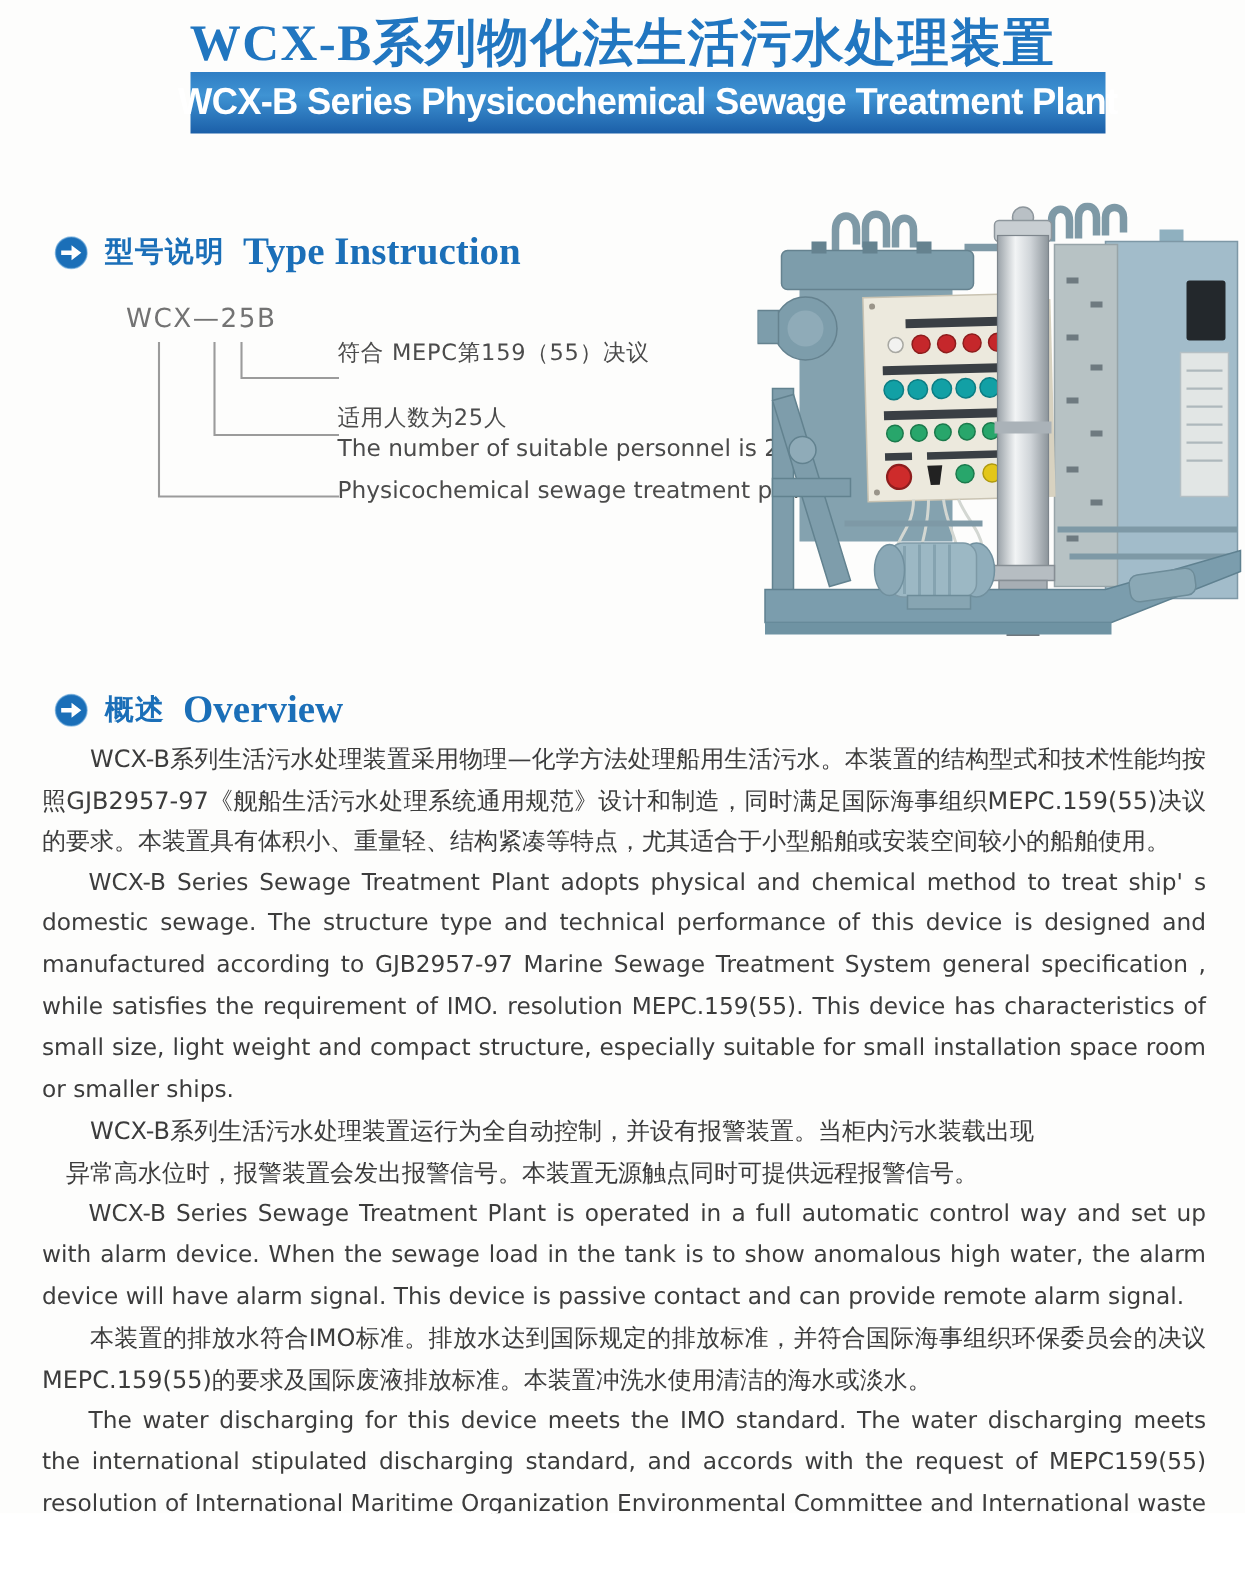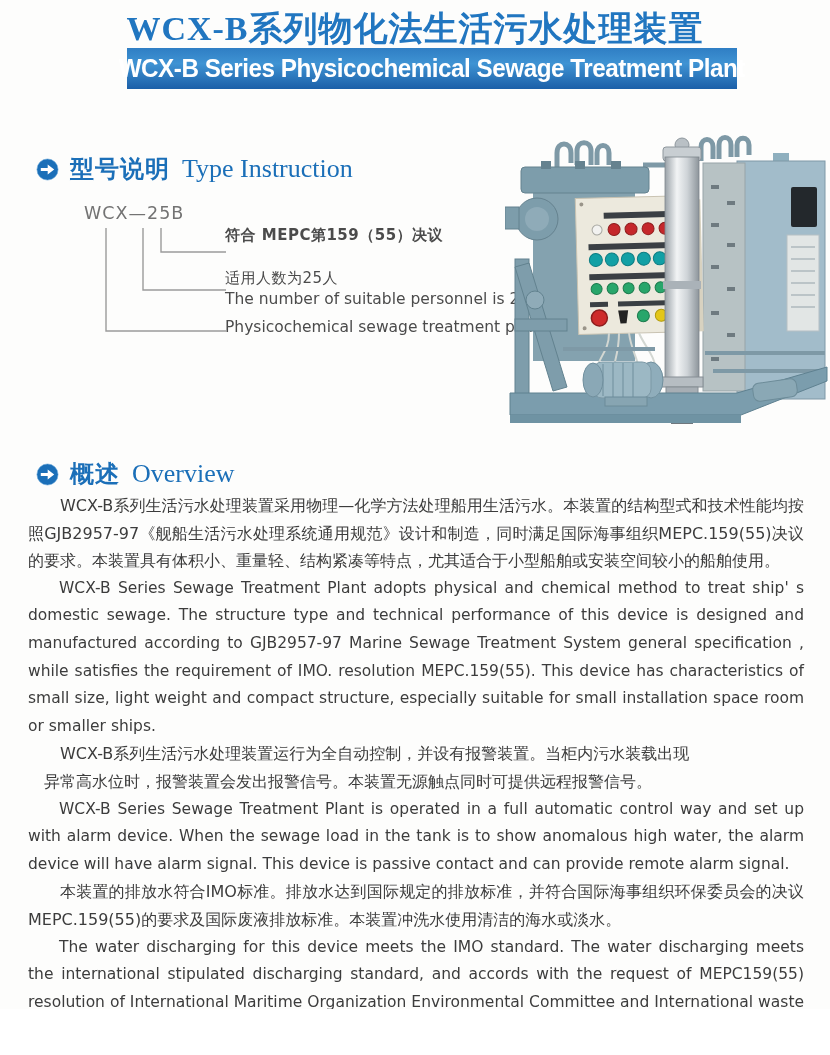--- a/index.html
+++ b/index.html
@@ -14,32 +14,32 @@
           background:linear-gradient(180deg,#2f7ec4 0%,#3f93d3 38%,#1b5fa8 100%);
           display:flex;align-items:center;justify-content:center;}
   .banner span{font-family:"Liberation Sans","DejaVu Sans",sans-serif;font-weight:bold;
           font-size:25px;color:#ffffff;letter-spacing:-0.5px;transform:scaleX(0.97);white-space:nowrap;}
 
   
   .section-heading{position:absolute;left:36px;display:flex;align-items:center;}
   .sh1{top:153px;}
   .sh2{top:458px;}
   .bullet{width:23px;height:23px;margin-right:11px;flex:0 0 auto;}
-  .h-zh{font-size:24px;font-weight:bold;color:#1b6fb8;letter-spacing:1px;}
-  .h-en{font-family:"Liberation Serif","DejaVu Serif",serif;font-size:26px;font-weight:normal;
+  .h-zh{font-size:19px;font-weight:bold;color:#1b6fb8;letter-spacing:1px;}
+  .h-en{font-family:"Liberation Serif","DejaVu Serif",serif;font-size:26px;font-weight:bold;
         color:#1b6fb8;margin-left:12px;}
 
   
   .model-code{position:absolute;left:84px;top:203px;font-size:17.5px;color:#737373;
               letter-spacing:1px;white-space:nowrap;}
   .connectors{position:absolute;left:84px;top:222px;}
   .diag-label{position:absolute;left:225px;color:#4b4b4b;white-space:nowrap;}
   .diag-label .zh{display:block;font-size:15px;letter-spacing:0.5px;}
   .diag-label .en{display:block;font-size:15.5px;margin-top:2px;}
-  .dl1{top:226px;font-weight:bold;}
+  .dl1{top:226px;}
   .dl2{top:269px;}
   .dl3{top:316px;}
 
   
   .photo{position:absolute;left:505px;top:135px;}
 
   
   .content{position:absolute;left:28px;top:492px;width:776px;font-size:16px;
            line-height:27.6px;color:#3c3c3c;text-align:justify;}
   .content p{margin:0;text-indent:2em;}

